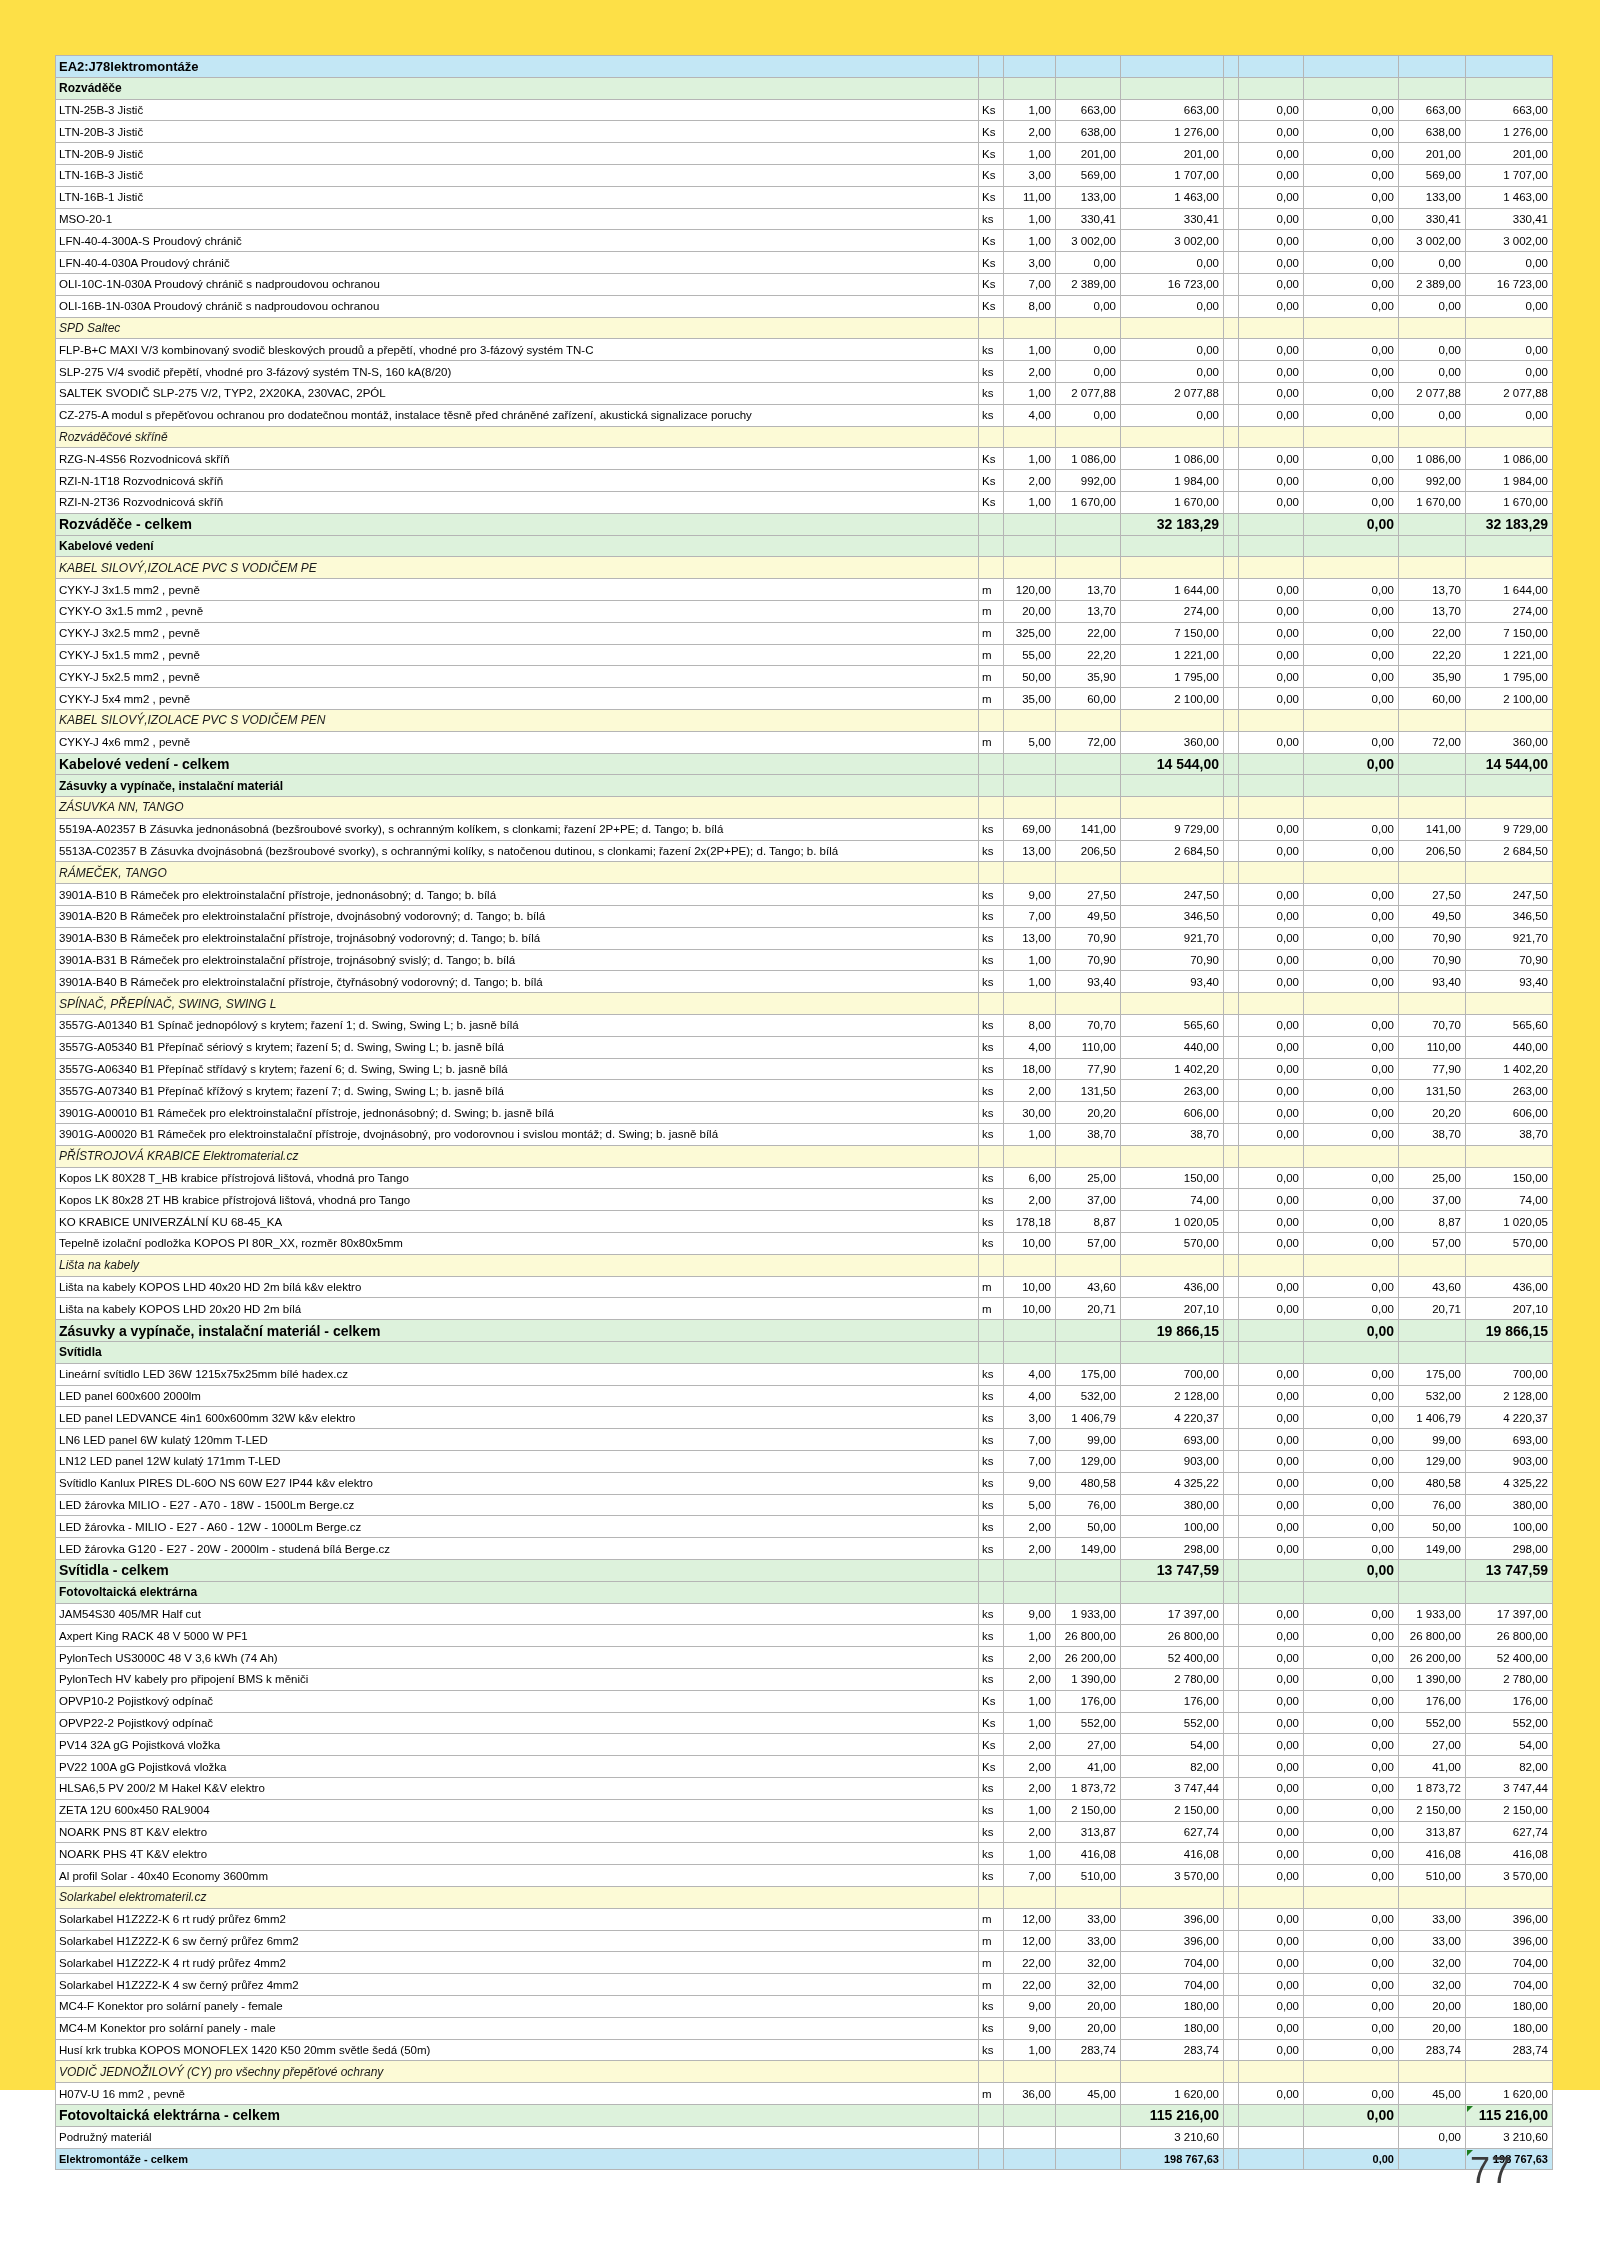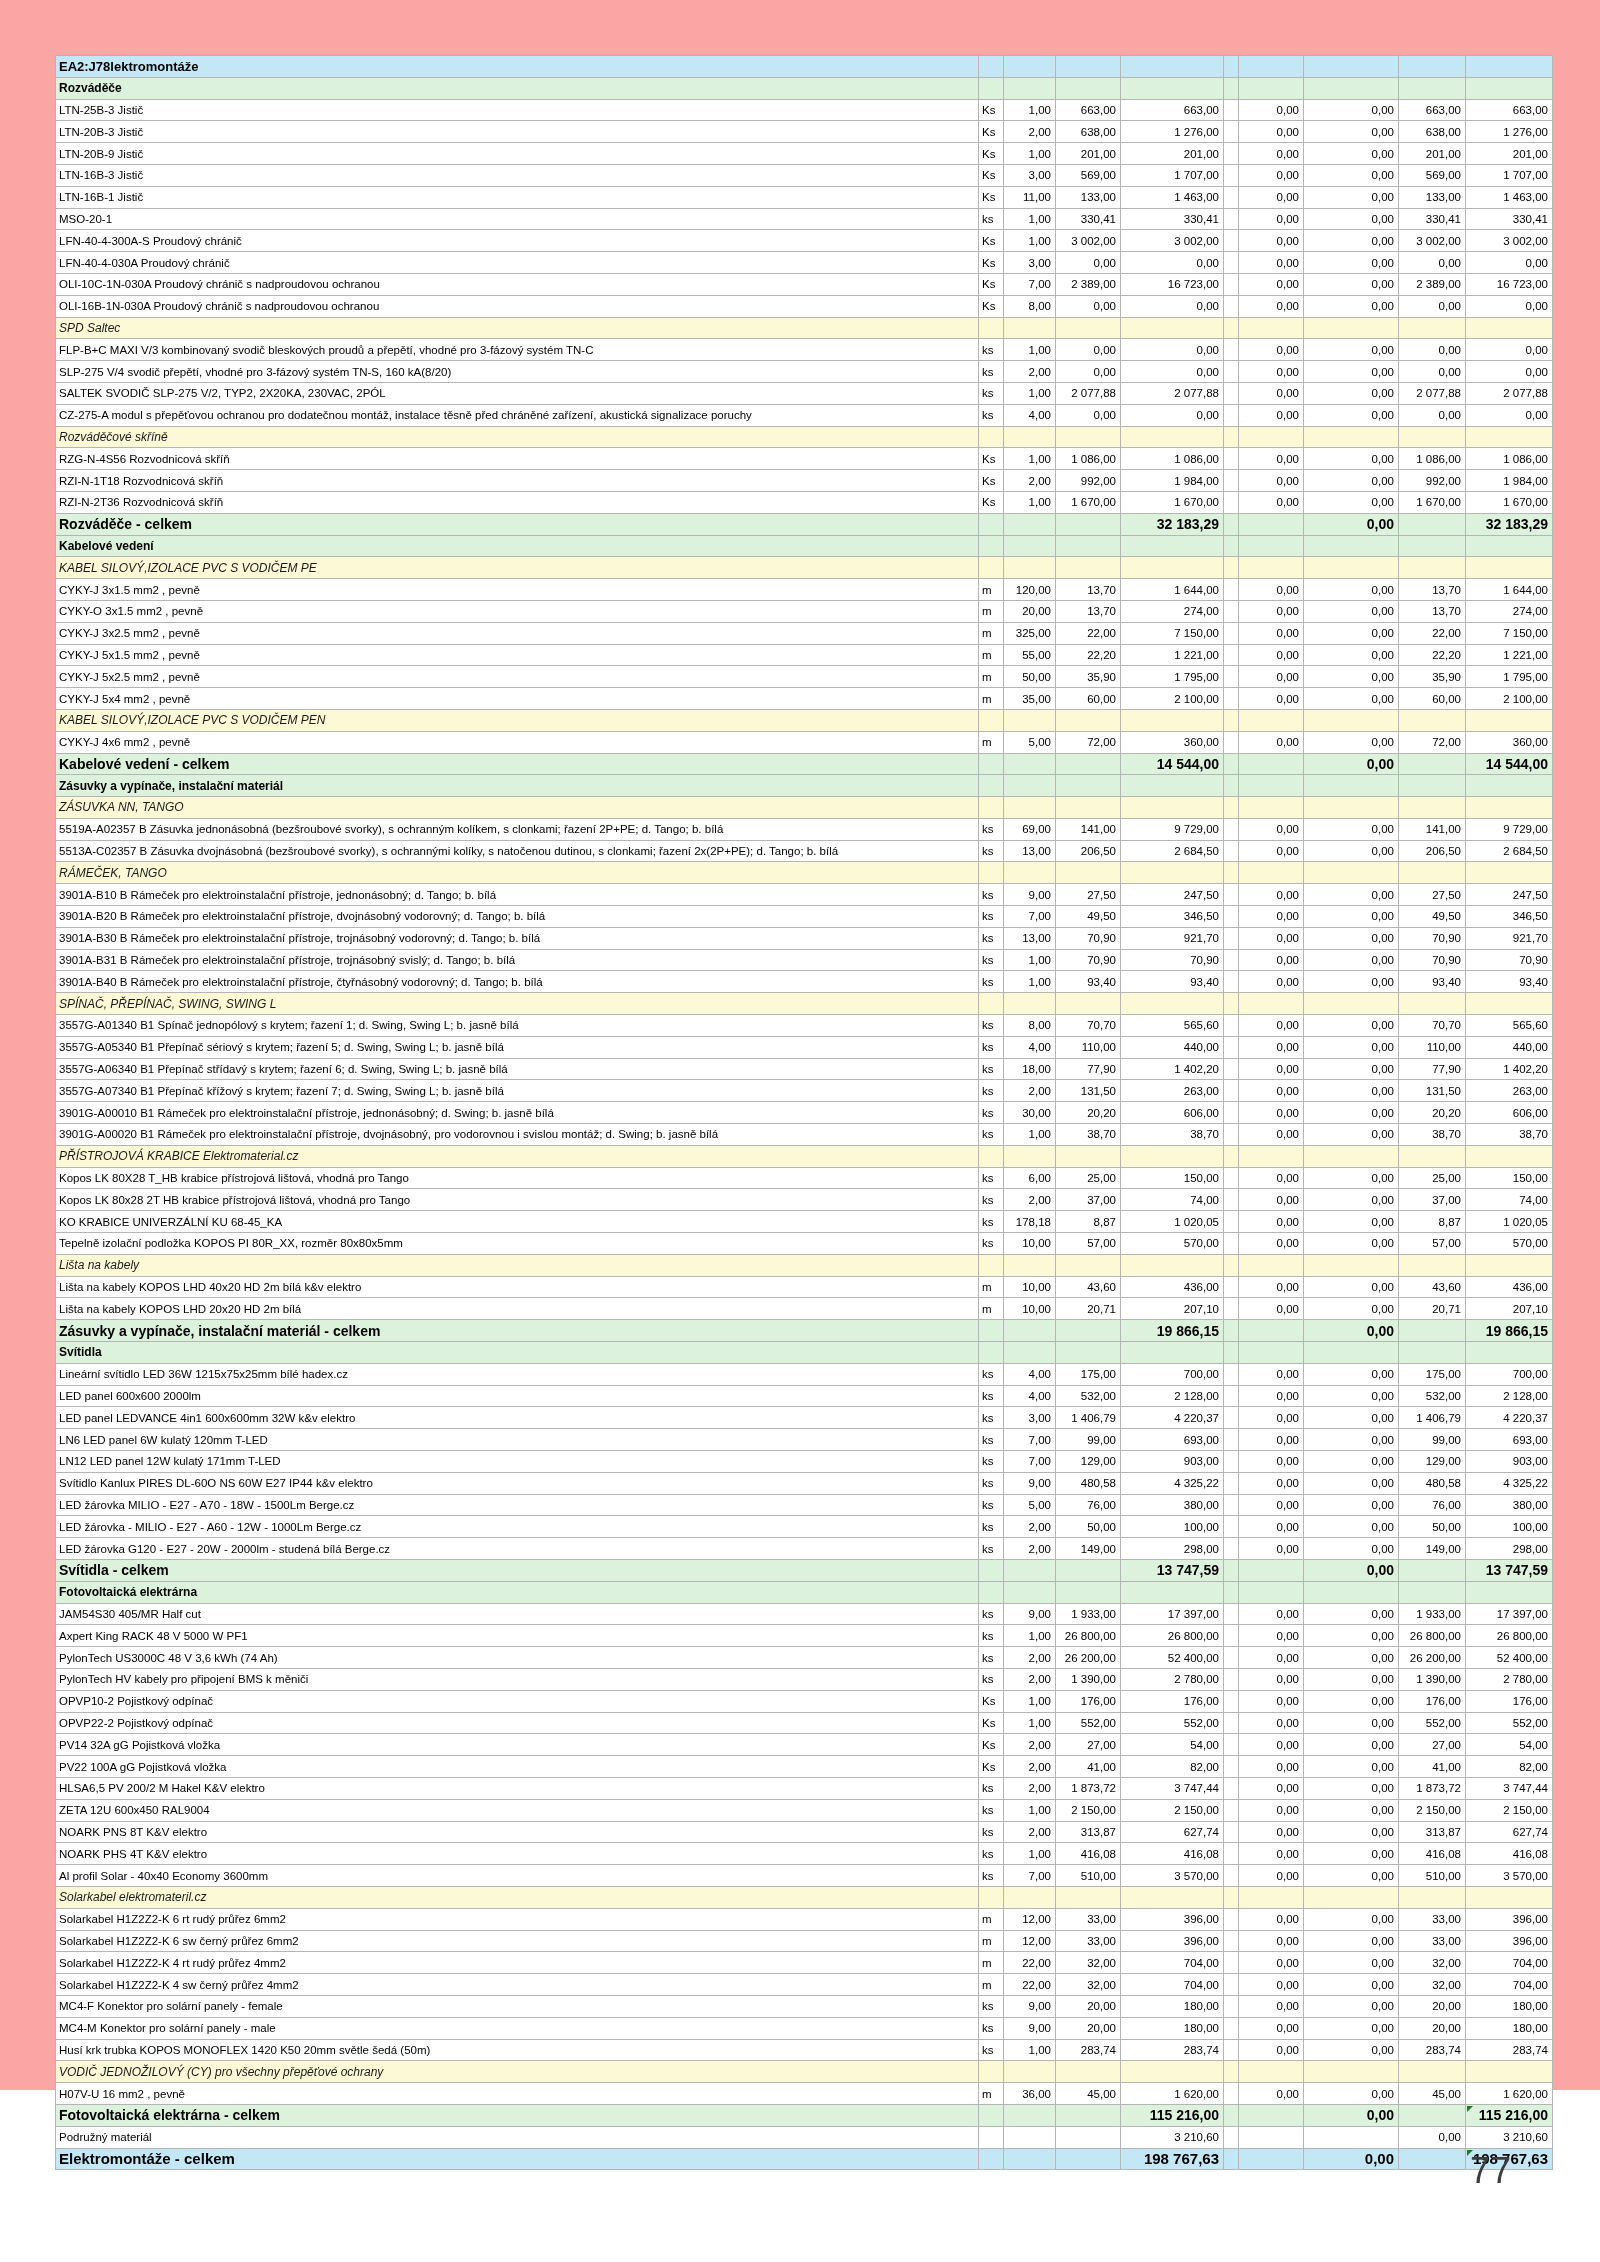--- a/index.html
+++ b/index.html
@@ -1,26 +1,26 @@
 <!DOCTYPE html>
 <html style="--header_blue: #c3e7f5; --section_green: #ddf2dc; --subsection_yellow: #fcfad6; --grid_border: #b5b5b5; --flag_green: #1e7d1e;"><head>
 <meta charset="utf-8">
 <style>
   html,body{margin:0;padding:0;background:#ffffff;}
   body{width:1600px;height:2262px;font-family:"Liberation Sans",sans-serif;position:relative;}
-  .page{position:relative;width:1600px;height:2090px;background:#fca5a5;}
+  .page{position:relative;width:1600px;height:2090px;background:#fde047;}
   table.budget{position:absolute;left:55px;top:55px;width:1497px;border-collapse:collapse;table-layout:fixed;}
   tr{height:21.8px;}
   td{border:1px solid var(--grid_border);padding:0 3px;font-size:11.5px;color:#000;
      white-space:nowrap;overflow:hidden;position:relative;vertical-align:middle;background:#fff;}
   td.c-num{text-align:right;padding-right:4px;}
   td.c-unit{text-align:left;padding-left:3px;}
   td.c-desc{text-align:left;}
   tr.header td{background:var(--header_blue);font-weight:bold;font-size:13px;}
-  tr.grand td{background:var(--header_blue);font-weight:bold;font-size:15px;}
+  tr.grand td{background:var(--header_blue);font-weight:bold;font-size:11px;}
   tr.section td{background:var(--section_green);font-weight:bold;font-size:12px;}
   tr.total td{background:var(--section_green);font-weight:bold;font-size:14px;}
   tr.subsection td{background:var(--subsection_yellow);font-style:italic;font-size:12px;color:#1a1a1a;}
   .flag-mark{position:absolute;top:1px;left:1px;width:0;height:0;
      border-top:6px solid var(--flag_green);border-right:6px solid transparent;}
   .pagenum{position:absolute;left:1470px;top:2150px;font-size:36px;color:#3c3c3c;letter-spacing:1px;}
 </style>
 </head>
 <body>
 

